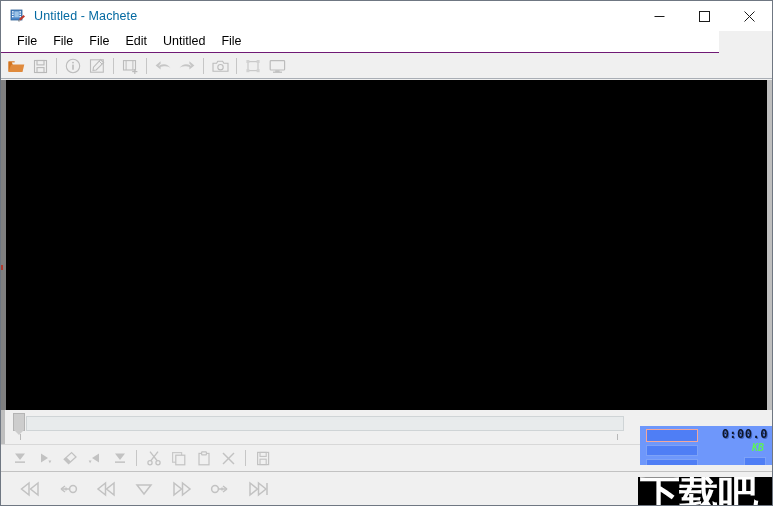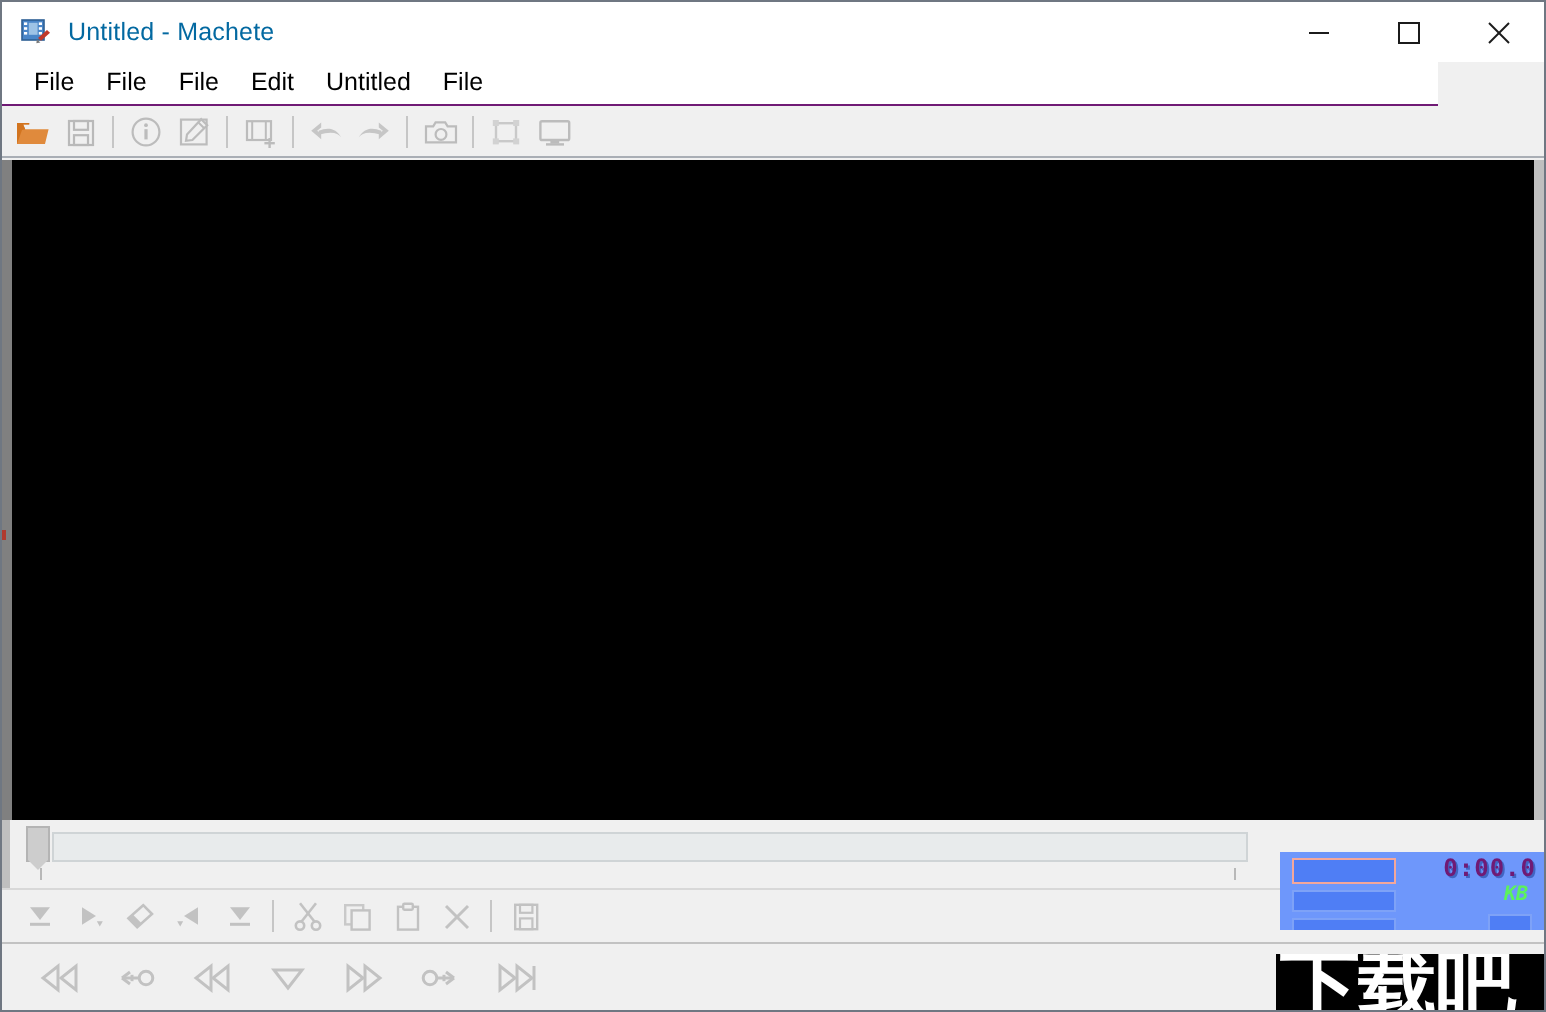--- a/index.html
+++ b/index.html
@@ -253,21 +253,21 @@
     position: absolute;
     background: #4f7ef5;
     border: 1px solid #7ea2f7;
     box-sizing: border-box;
   }
   .ip-box.hl { border-color: #f3a79b; }
   .ip-time {
     position: absolute;
     right: 4px;
     top: 1px;
-    color: #701a75;
+    color: #0f172a;
     font-family: "DejaVu Sans Mono", monospace;
     font-size: 12px;
     font-weight: bold;
     letter-spacing: 0.5px;
     text-shadow: 1px 1px 0 rgba(30,60,150,.55);
   }
   .ip-kb {
     position: absolute;
     right: 8px;
     top: 16px;

